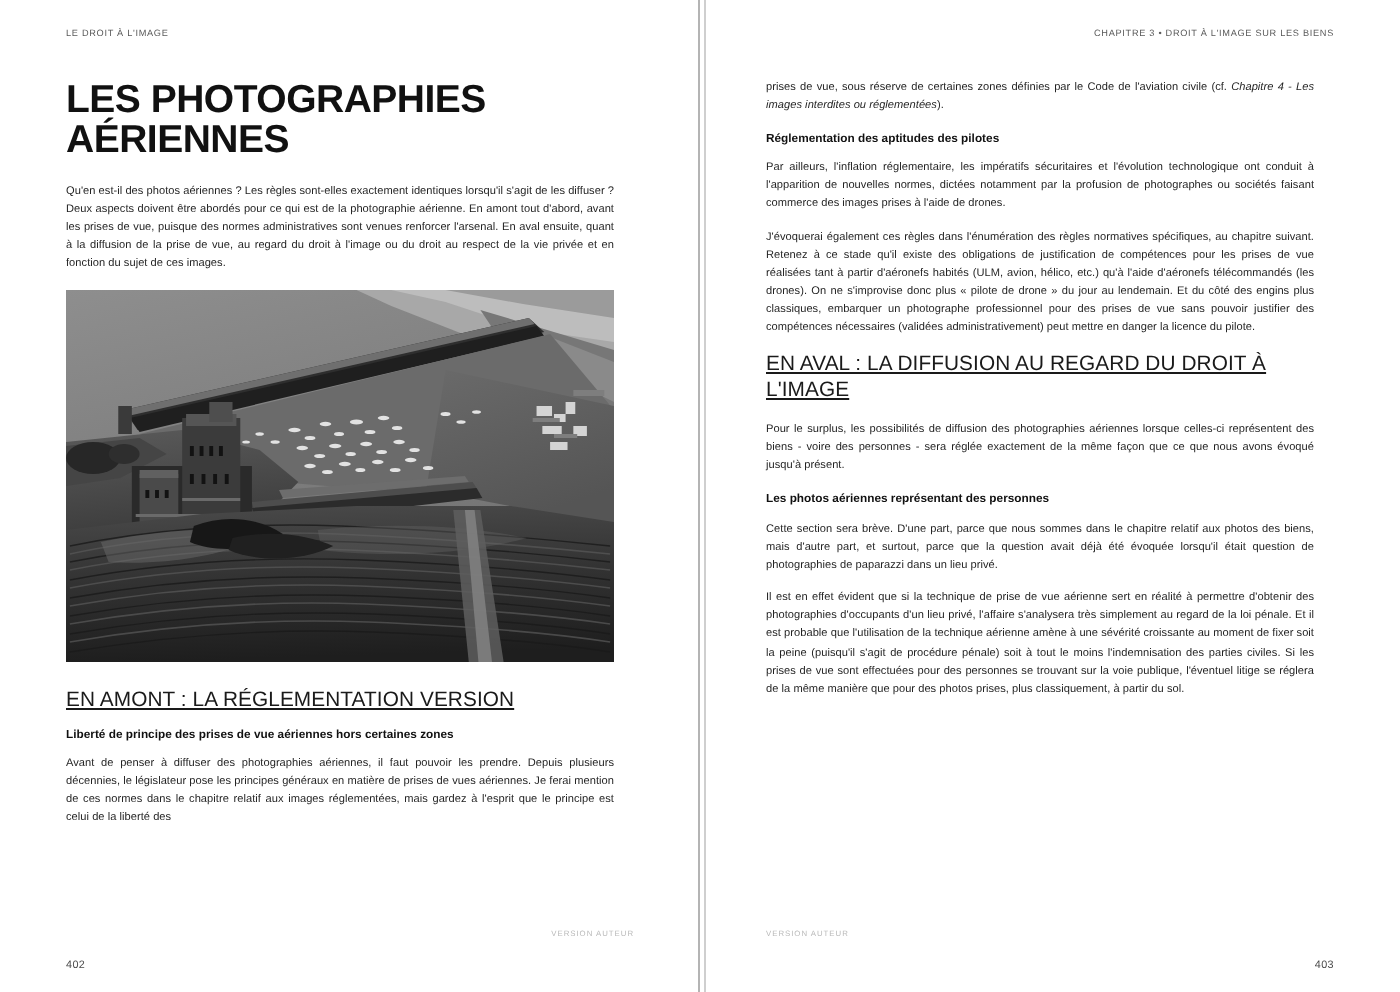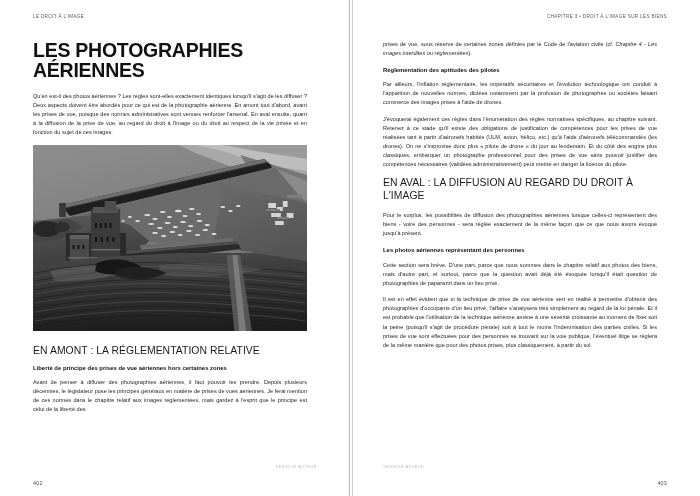--- a/index.html
+++ b/index.html
@@ -100,20 +100,21 @@
   }
   .photo svg { display: block; width: 100%; height: 100%; }
 
   h2.section-head {
     font-size: 10.4px;
     font-weight: 400;
     line-height: 12.6px;
     letter-spacing: 0.05px;
     margin: 0 0 9px 0;
     color: #1a1a1a;
+    text-decoration: underline;
   }
   h2.section-head.tight { margin-bottom: 6px; }
 
   h3.sub-head {
     font-size: 5.9px;
     font-weight: 700;
     line-height: 8px;
     margin: 0 0 6.5px 0;
     color: #111111;
     letter-spacing: 0.01px;
@@ -307,21 +308,21 @@
           <path d="M206,110 L211,110 L220,186 L213,186 Z" fill="#858585" opacity="0.8"></path>
 
           <path d="M66,118 C82,112 100,114 112,122 C100,130 78,132 64,126 Z" fill="#171717"></path>
           <path d="M86,124 C104,120 124,122 138,128 C122,136 98,136 84,130 Z" fill="#202020"></path>
 
           <rect x="0" y="0" width="283" height="186" fill="none"></rect>
         </svg>
       </div>
 
       <h2 class="section-head tight">
-        <span>EN AMONT : LA RÉGLEMENTATION RELATIVE</span><br>
+        <span>EN AMONT : LA RÉGLEMENTATION VERSION</span><br>
       </h2>
 
       <h3 class="sub-head">Liberté de principe des prises de vue aériennes hors certaines zones</h3>
 
       <p class="body">Avant de penser à diffuser des photographies aériennes, il faut pouvoir les prendre. Depuis plusieurs décennies, le législateur pose les principes généraux en matière de prises de vues aériennes. Je ferai mention de ces normes dans le chapitre relatif aux images réglementées, mais gardez à l'esprit que le principe est celui de la liberté des</p>
     </div>
 
     <div class="watermark wm-left">VERSION AUTEUR</div>
 
     <div class="folio folio-left">402</div>

